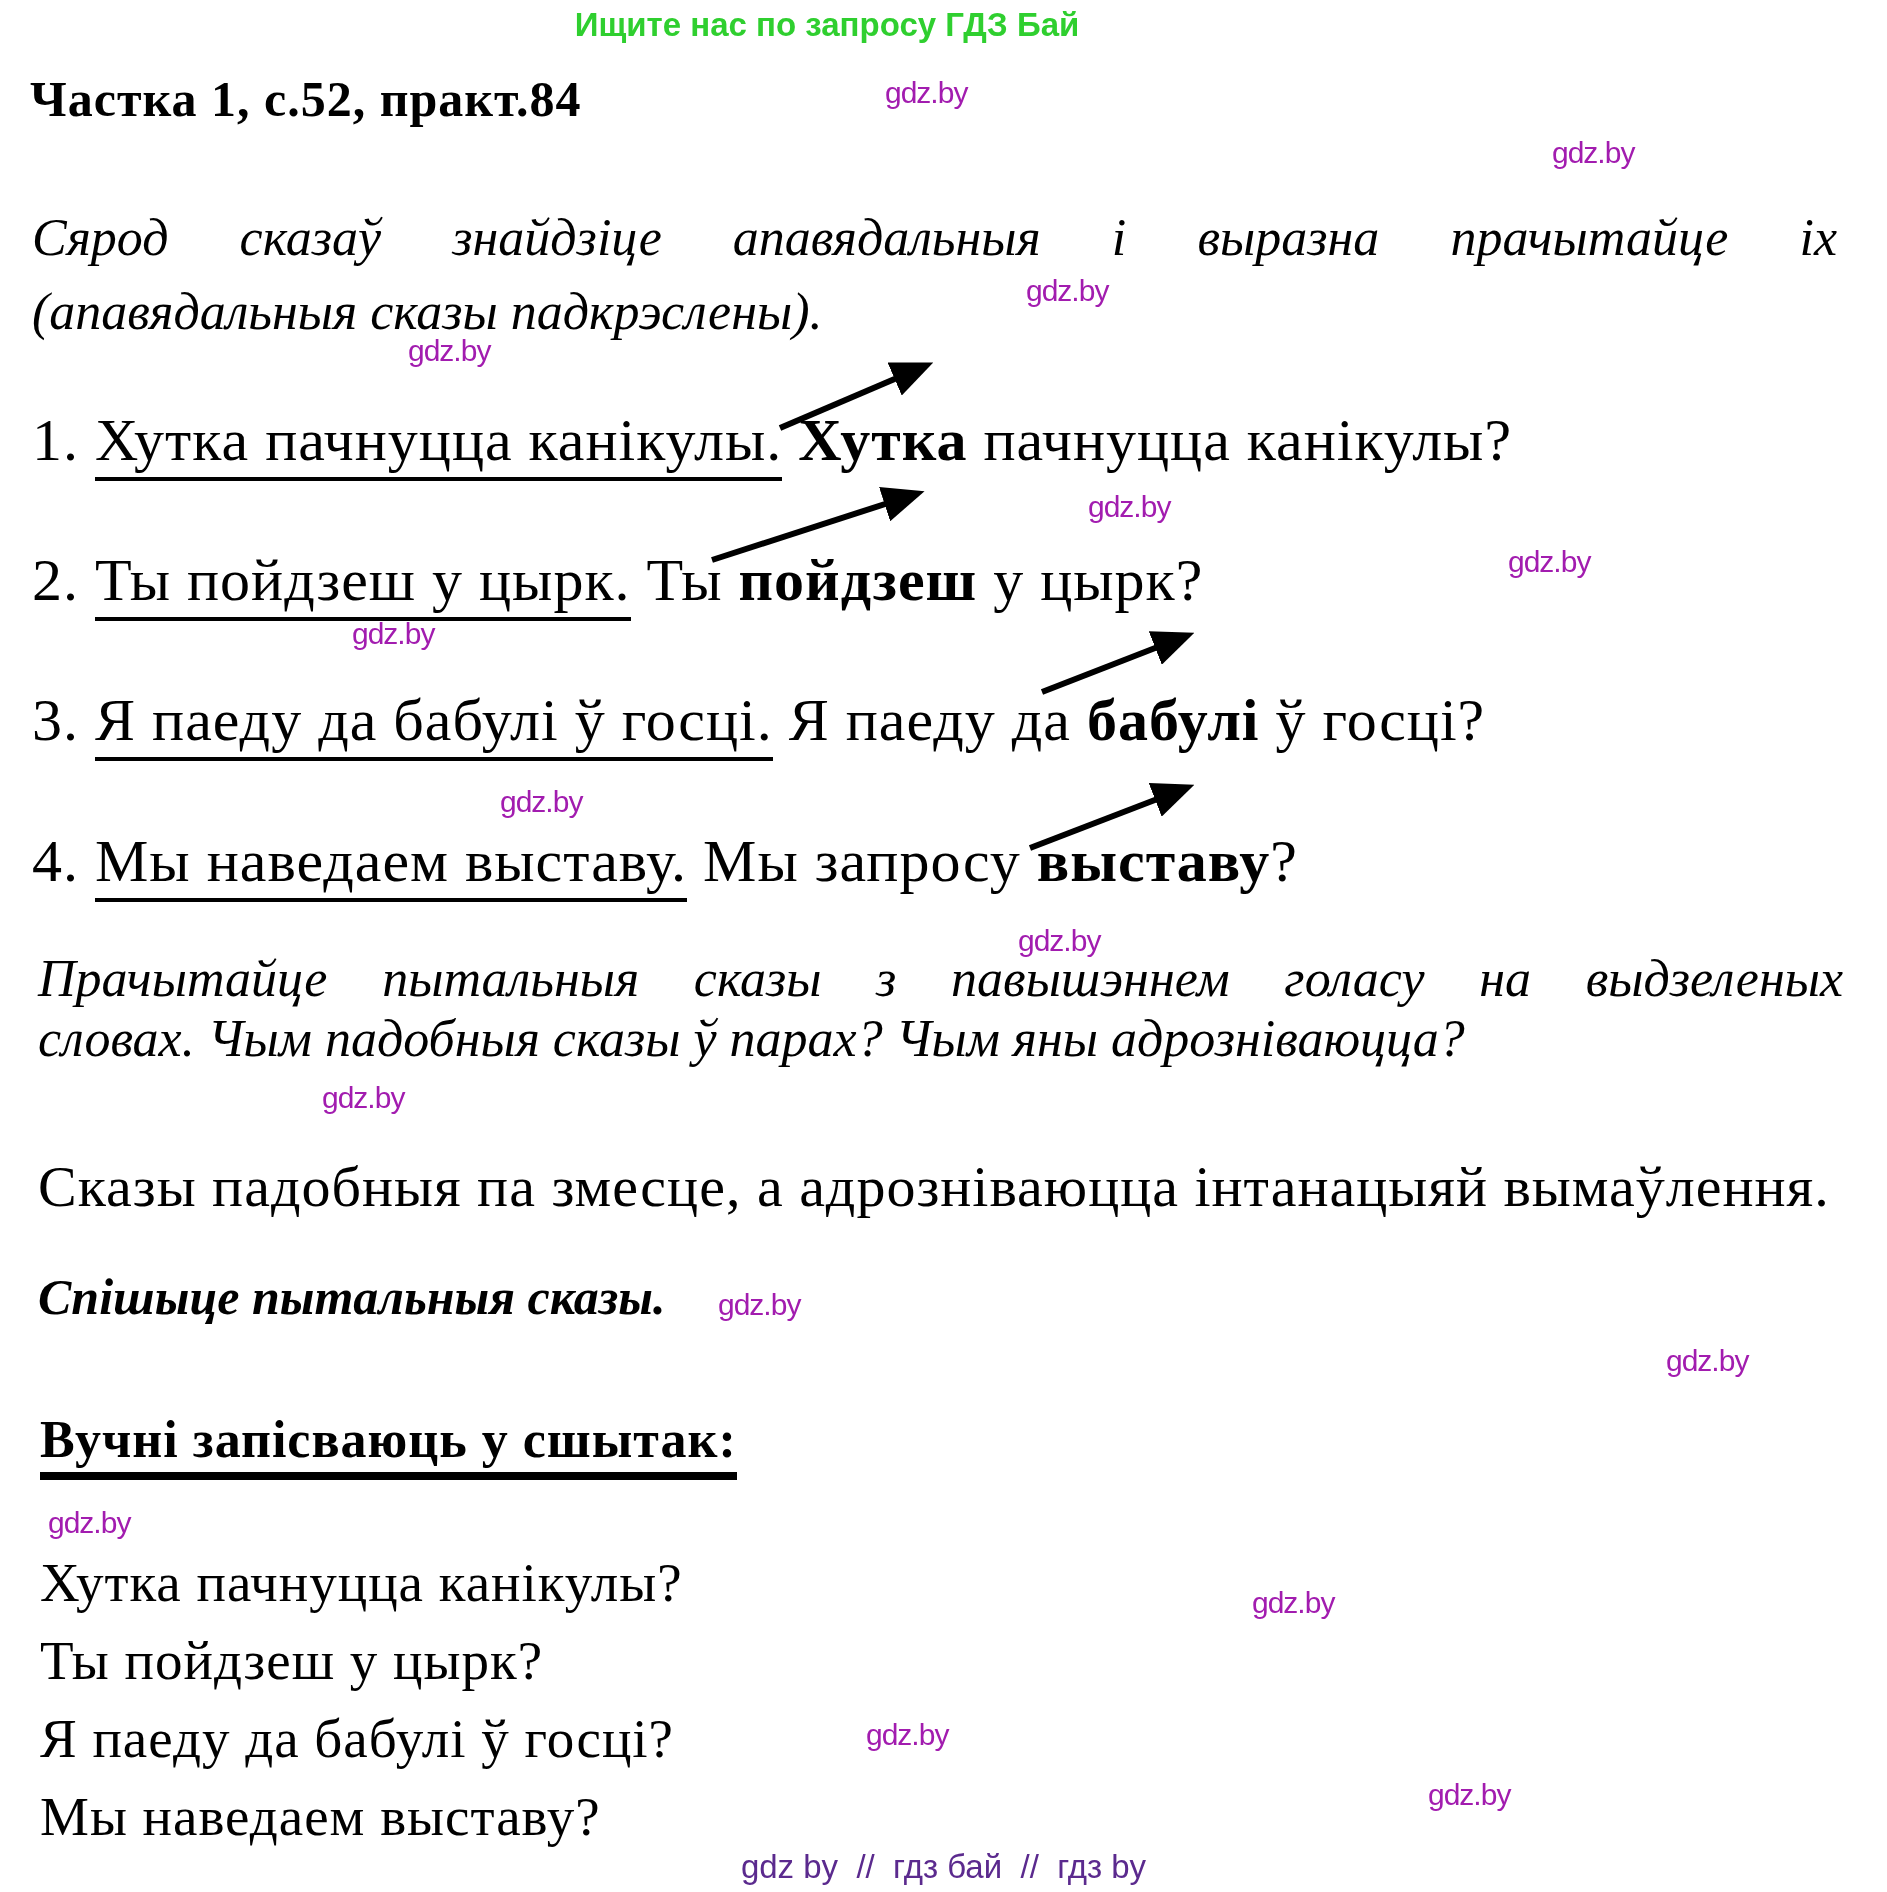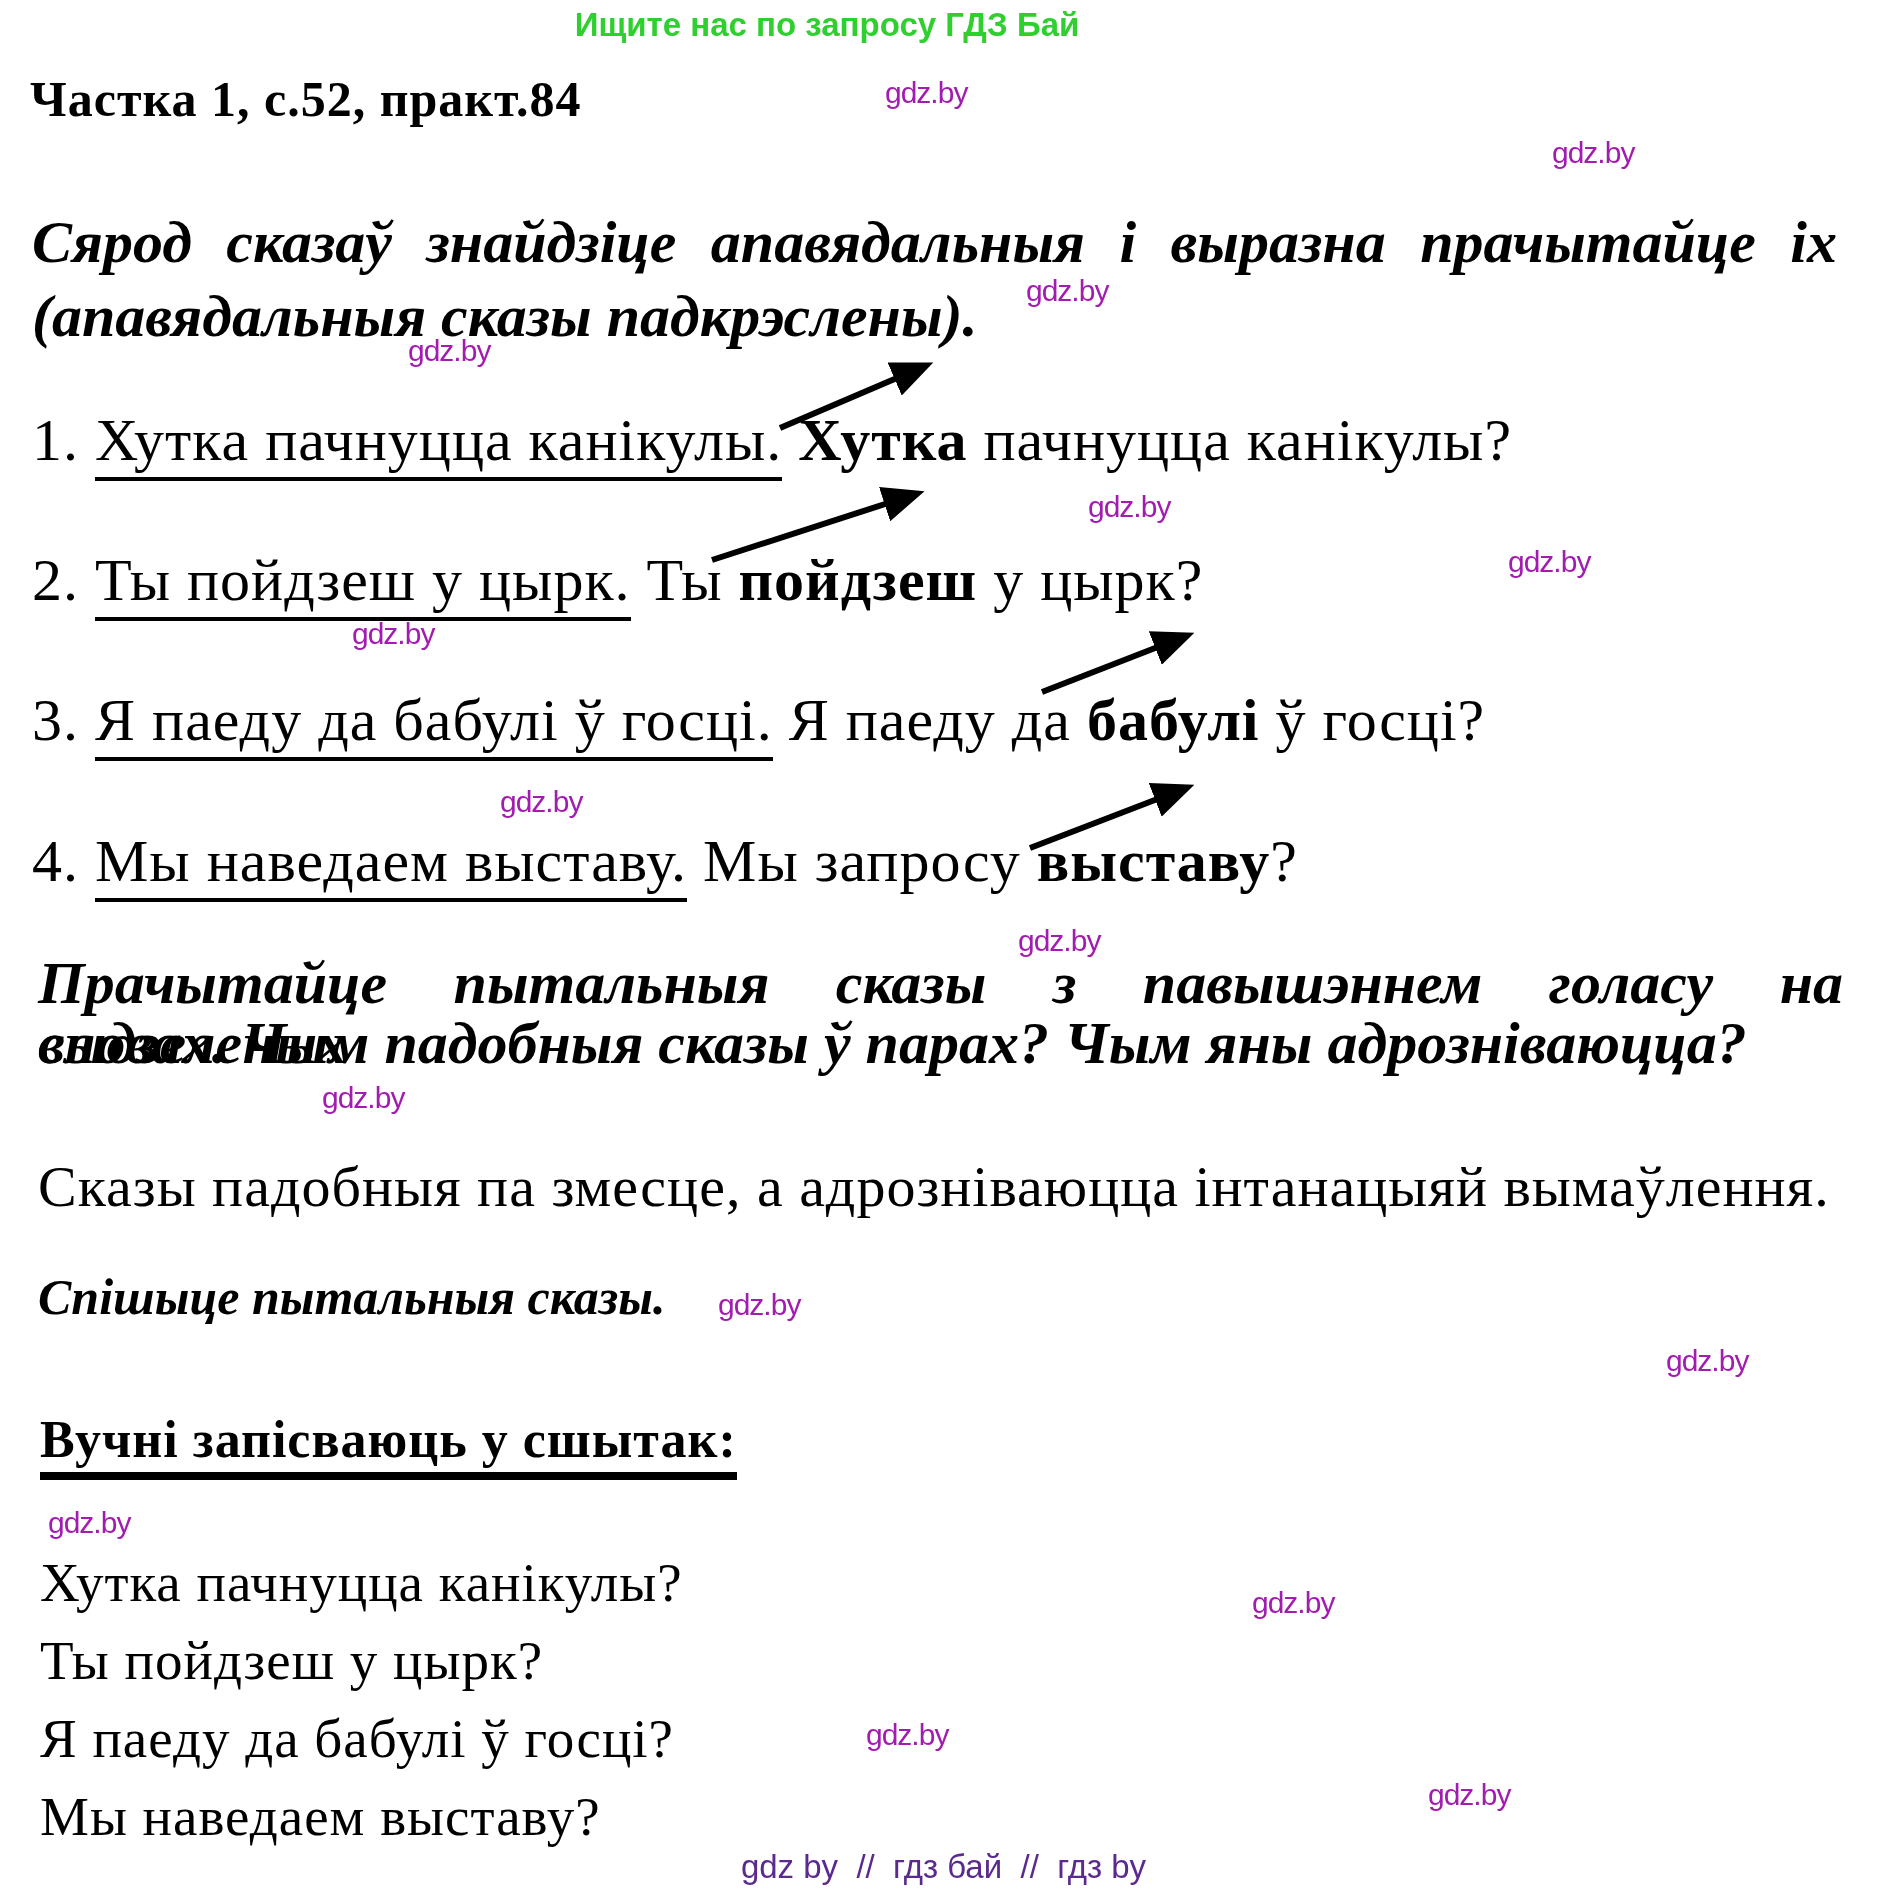--- a/index.html
+++ b/index.html
@@ -2,21 +2,21 @@
 <html><head>
 <meta charset="utf-8">
 <style>
   html,body{margin:0;padding:0;background:#fff;}
   .page{position:relative;width:1887px;height:1892px;background:#ffffff;overflow:hidden;
         font-family:"Liberation Serif", serif;color:#000;}
   .abs{position:absolute;line-height:1;}
   .promo{width:1654px;text-align:center;font-family:"Liberation Sans", sans-serif;
          font-size:33px;font-weight:bold;}
   .heading{font-size:50px;font-weight:bold;letter-spacing:1px;}
-  .instr{font-size:60px;font-weight:bold;font-style:italic;letter-spacing:0px;}
+  .instr{font-size:52px;font-weight:normal;font-style:italic;letter-spacing:0px;}
   .justify{width:1805px;text-align:justify;text-align-last:justify;}
   .row{font-size:60px;white-space:pre-wrap;letter-spacing:1px;}
   .row .u{border-bottom:4px solid #000;padding-bottom:4px;}
   .row b{font-weight:bold;}
   .plain{font-size:58px;letter-spacing:1px;}
   .copytask{font-size:50px;font-weight:bold;font-style:italic;}
   .nbhead{font-size:52px;font-weight:bold;letter-spacing:1px;
           border-bottom:8px solid #000;padding-bottom:6px;}
   .nbline{font-size:55px;letter-spacing:1px;}
   .wm{position:absolute;font-family:"Liberation Sans", sans-serif;font-size:30px;

